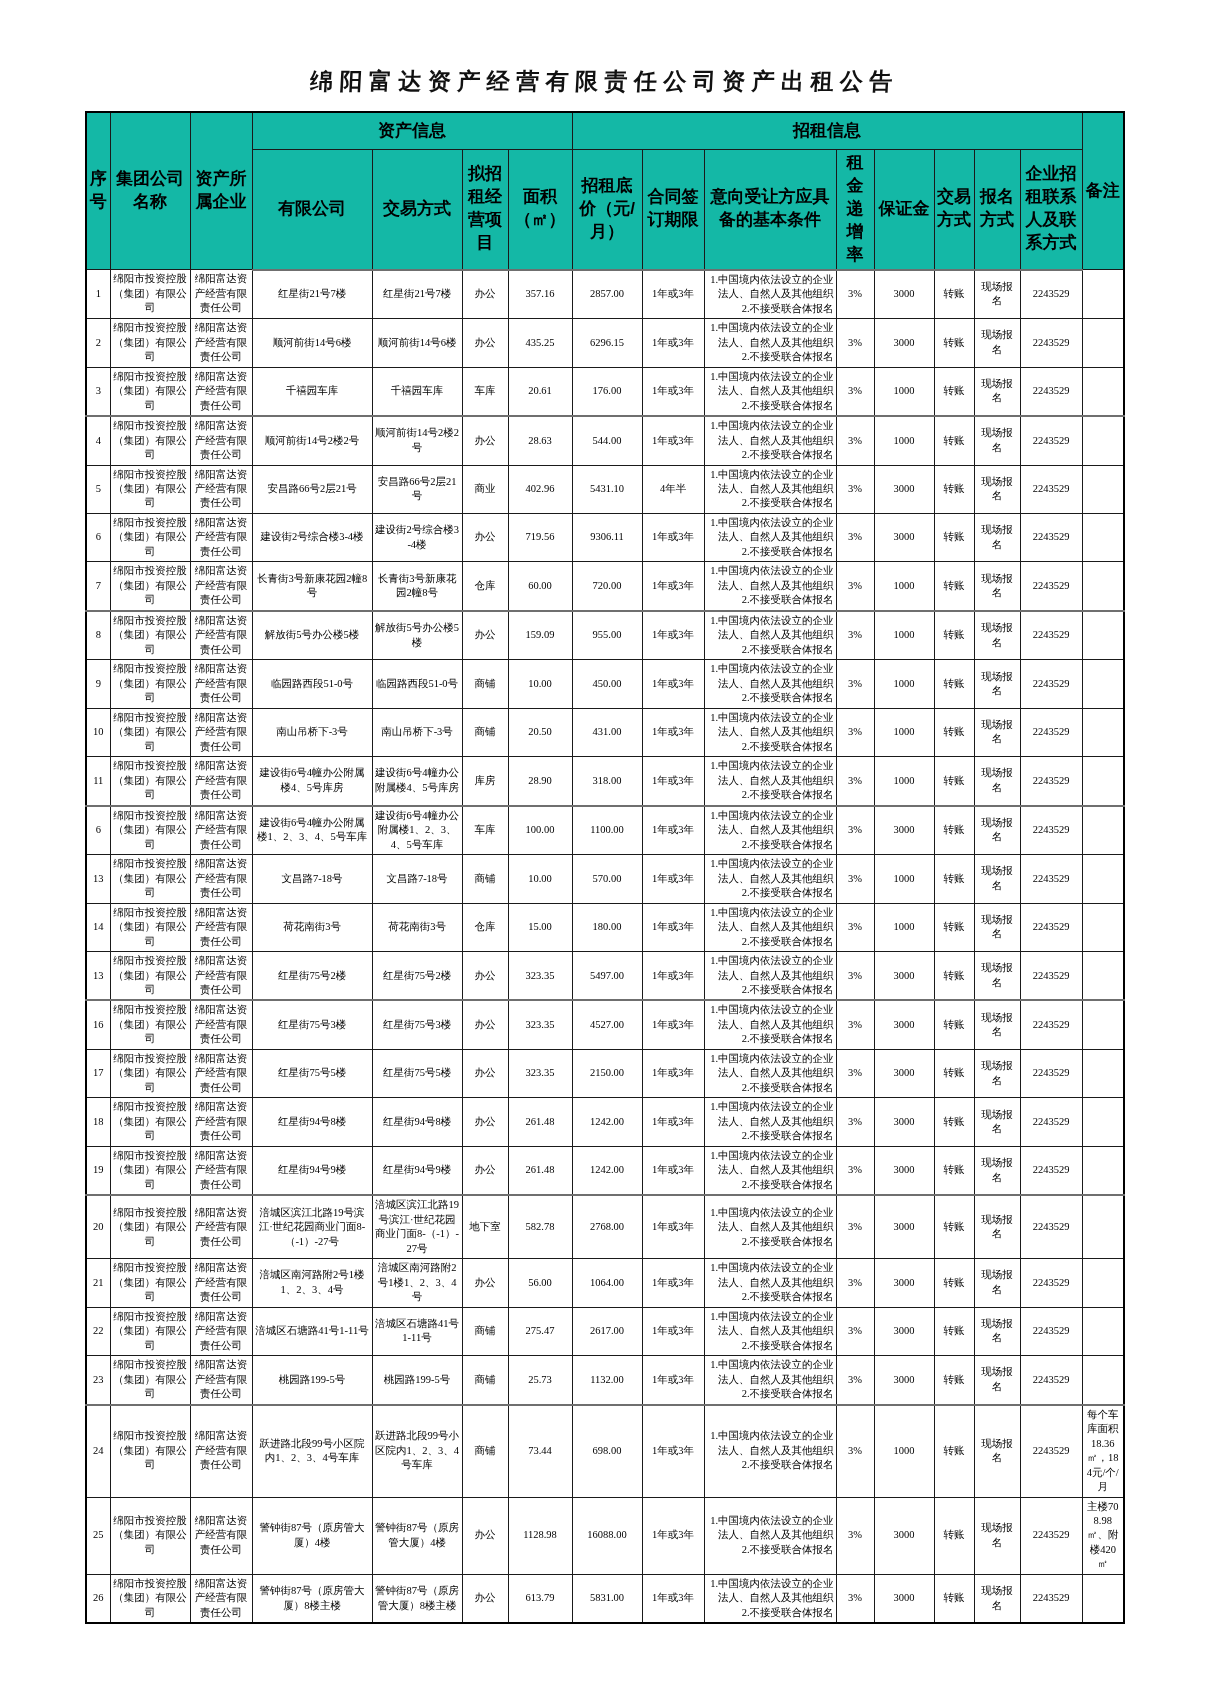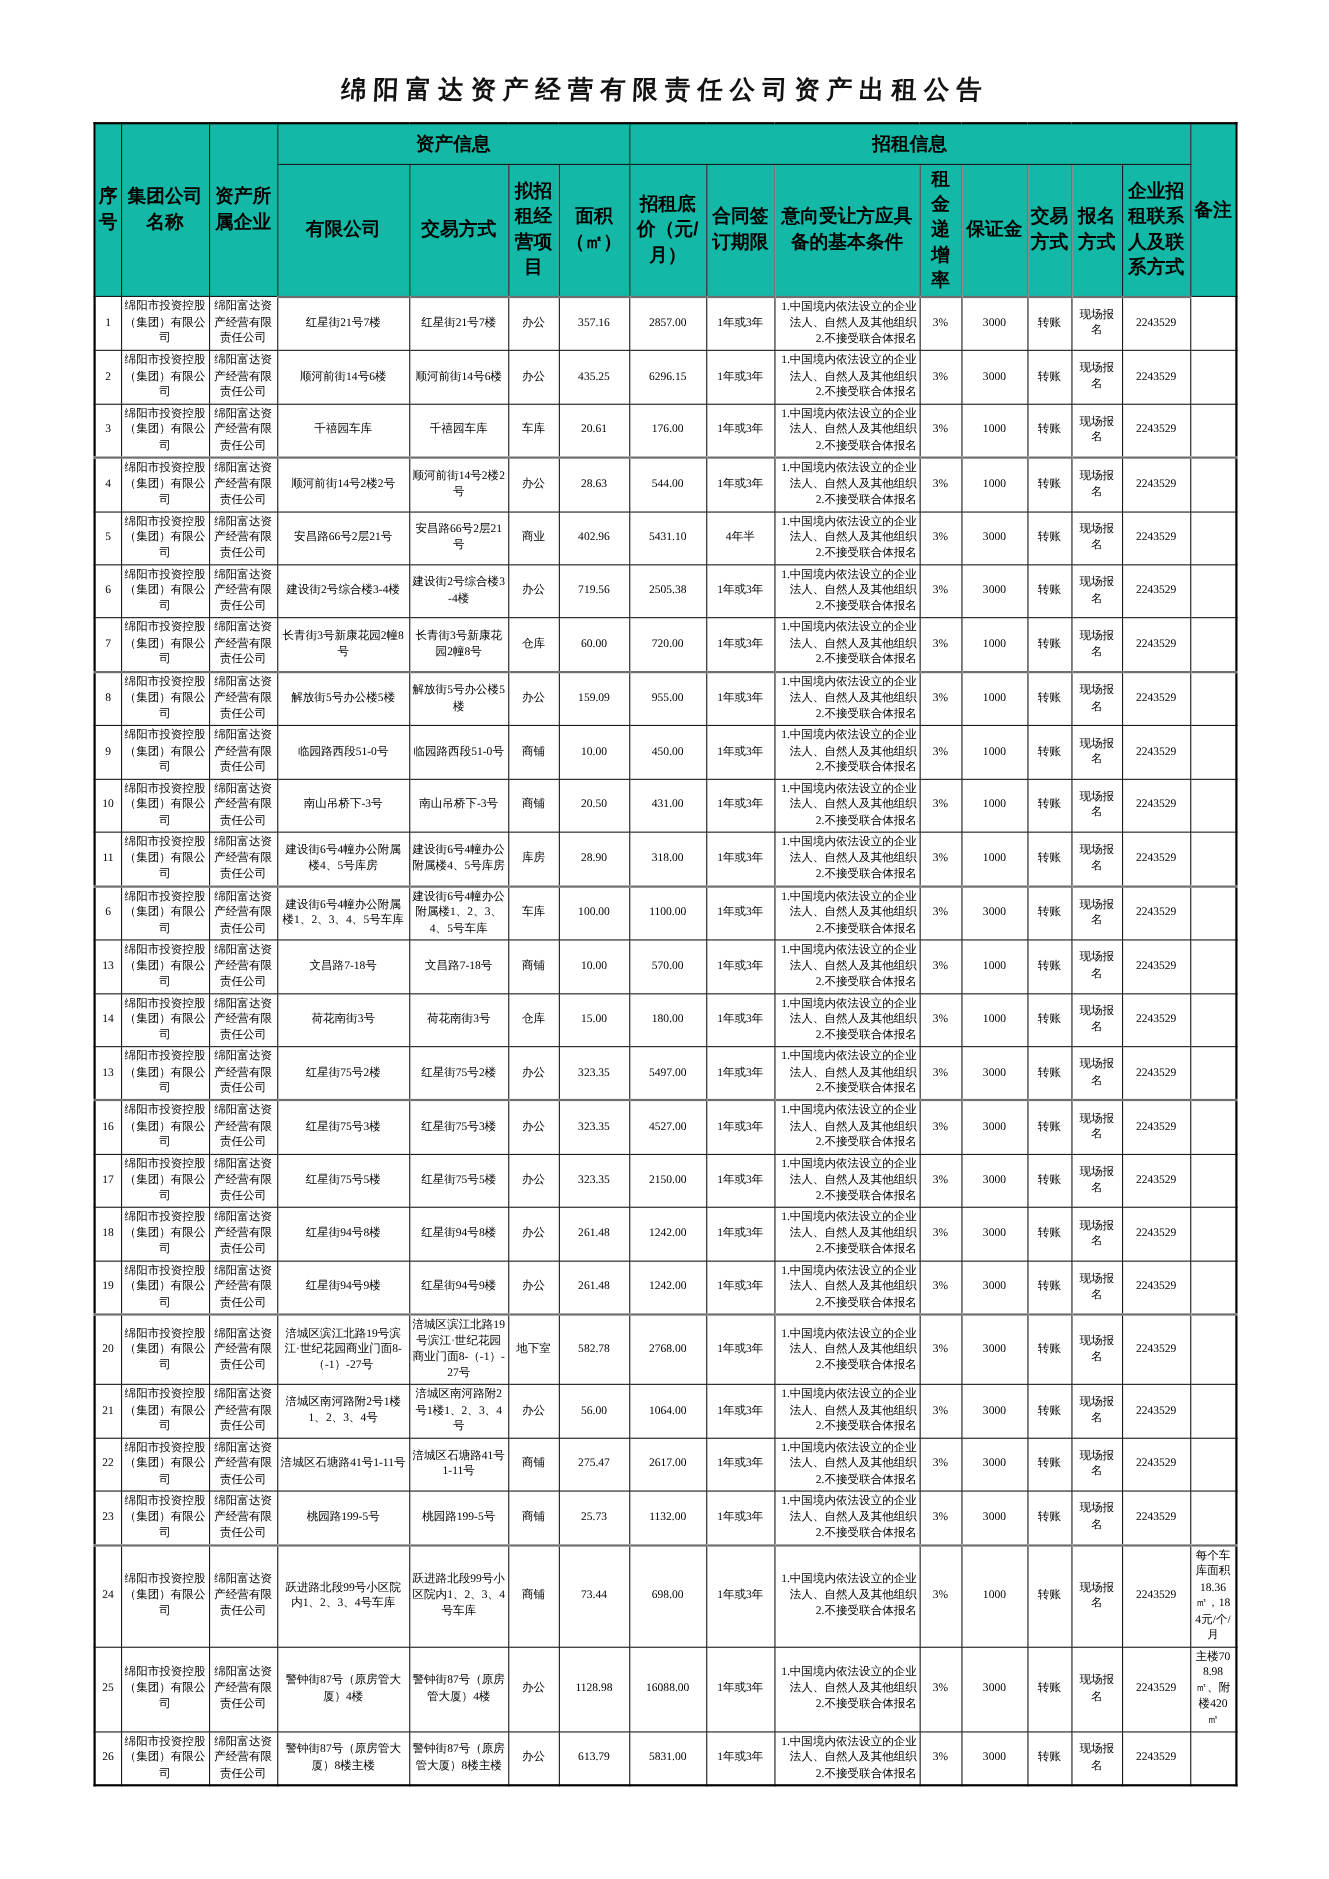--- a/index.html
+++ b/index.html
@@ -219,21 +219,21 @@
   </tr>
 
   <tr>
     <td>6</td>
     <td>绵阳市投资控股（集团）有限公司</td>
     <td>绵阳富达资产经营有限责任公司</td>
     <td>建设街2号综合楼3-4楼</td>
     <td>建设街2号综合楼3-4楼</td>
     <td>办公</td>
     <td class="num">719.56</td>
-    <td class="num">2505.38</td>
+    <td class="num">9306.11</td>
     <td>1年或3年</td>
     <td class="cond">1.中国境内依法设立的企业法人、自然人及其他组织
 2.不接受联合体报名</td>
     <td class="num">3%</td>
     <td class="num">3000</td>
     <td>转账</td>
     <td>现场报名</td>
     <td class="num">2243529</td>
     <td></td>
   </tr>

